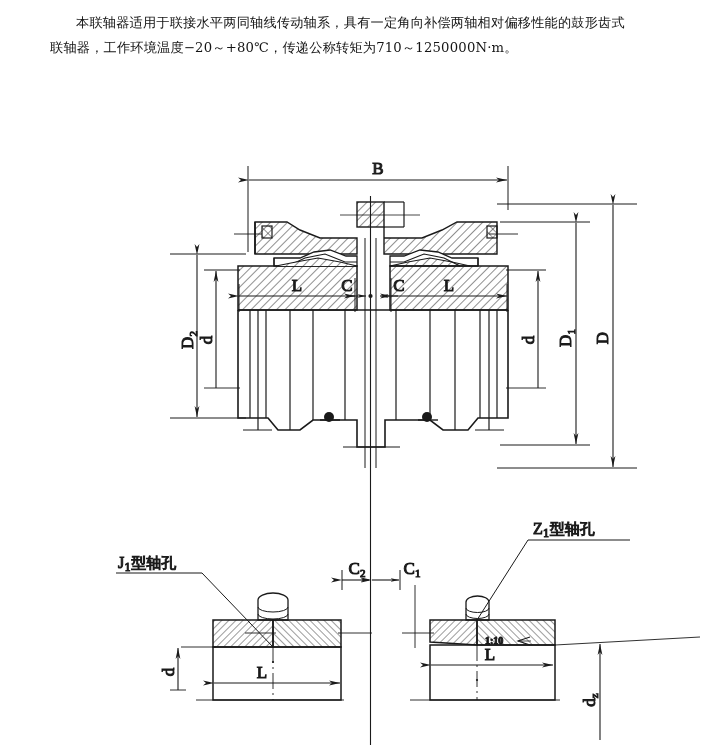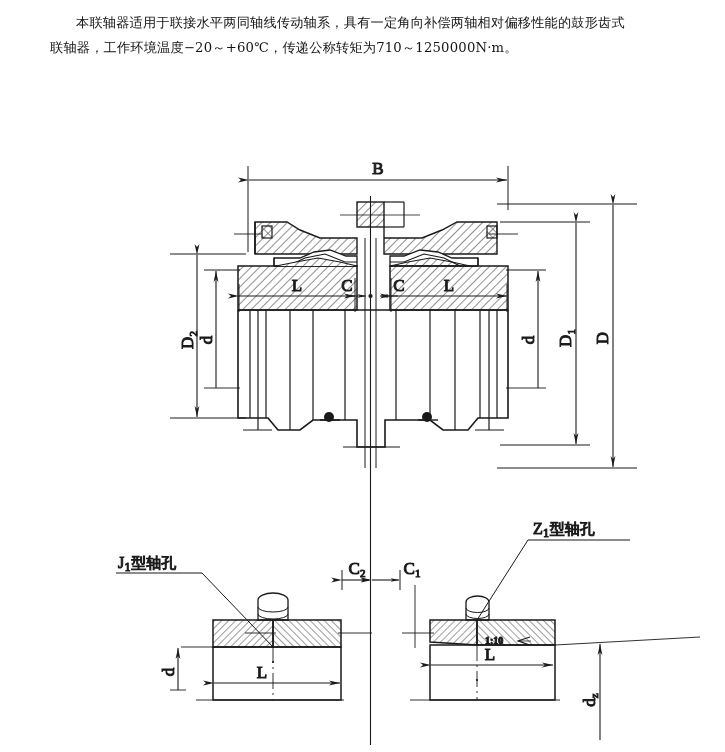--- a/index.html
+++ b/index.html
@@ -67,21 +67,21 @@
     font-family: "Liberation Serif", serif;
   }
 </style>
 </head>
 <body>
 
 <div id="page">
 
   <div id="description">
     <span class="indent"></span><span>本联轴器适用于联接水平两同轴线传动轴系，具有一定角向补偿两轴相对偏移性能的鼓形齿式</span><br>
-    <span>联轴器，工作环境温度−20～+60℃，传递公称转矩为710～1250000N·m。</span>
+    <span>联轴器，工作环境温度−20～+80℃，传递公称转矩为710～1250000N·m。</span>
   </div>
 
   <svg id="drawing" viewBox="0 0 725 752">
     <defs>
 
       <pattern id="hatchA" width="6" height="6" patternTransform="rotate(45)" patternUnits="userSpaceOnUse">
         <line x1="0" y1="0" x2="0" y2="6" stroke="#222" stroke-width="1"></line>
       </pattern>
 
       <pattern id="hatchB" width="6" height="6" patternTransform="rotate(-45)" patternUnits="userSpaceOnUse">

